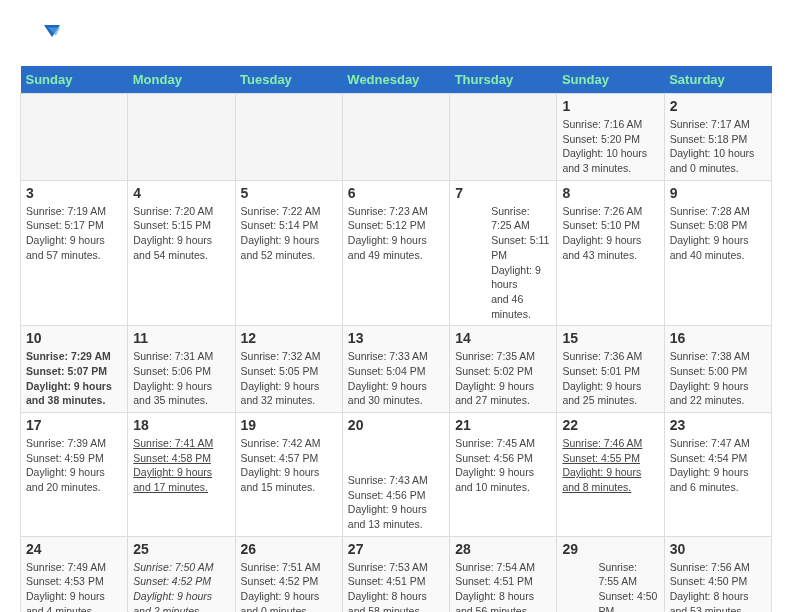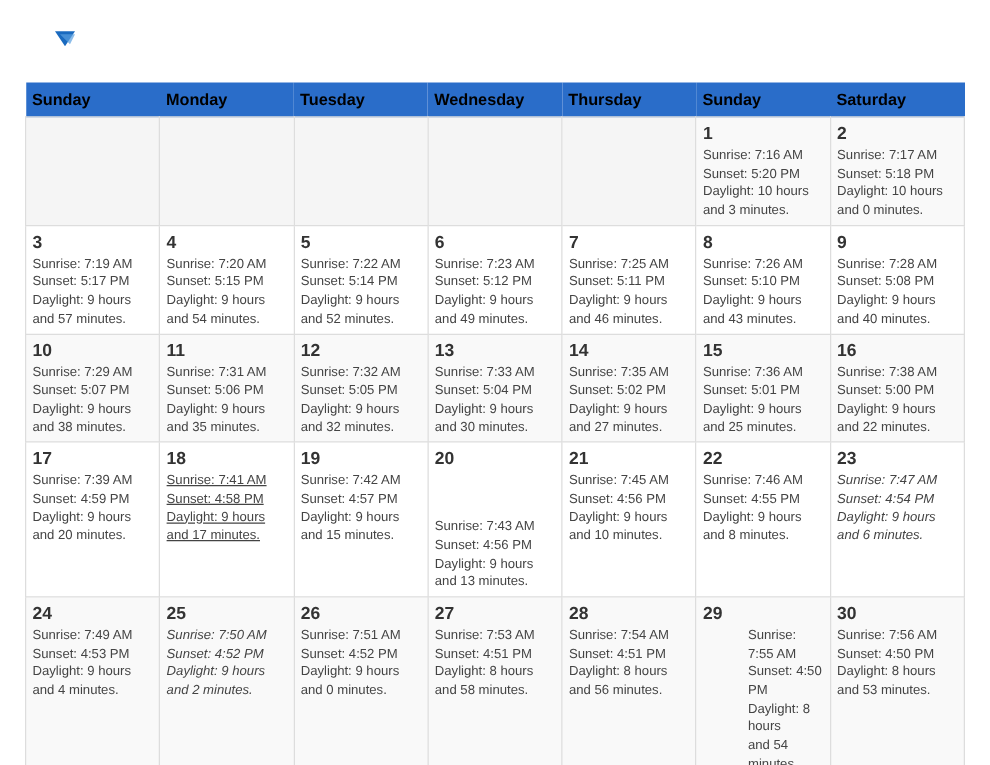--- a/index.html
+++ b/index.html
@@ -42,21 +42,21 @@
       font-size: 16px;
       color: #555;
     }
     table {
       width: 100%;
       border-collapse: collapse;
       font-size: 11px;
     }
     thead tr th {
       background-color: #2a6dc9;
-      color: #000000;
+      color: #86efac;
       text-align: left;
       padding: 6px 5px;
       font-size: 13px;
       font-weight: bold;
     }
     tbody tr td {
       border: 1px solid #ddd;
       vertical-align: top;
       padding: 4px 5px;
       height: 85px;
@@ -161,21 +161,21 @@
         </td>
         <td>
           <span class="day-number">6</span>
           <div class="day-info" style="white-space: pre-line;">Sunrise: 7:23 AM
 Sunset: 5:12 PM
 Daylight: 9 hours
 and 49 minutes.</div>
         </td>
         <td>
           <span class="day-number">7</span>
-          <div class="day-info" style="white-space: pre-line;">Sunrise: 7:25 AM
+          <div class="day-info" style="white-space: pre-line; margin-left: 36px;">Sunrise: 7:25 AM
 Sunset: 5:11 PM
 Daylight: 9 hours
 and 46 minutes.</div>
         </td>
         <td>
           <span class="day-number">8</span>
           <div class="day-info" style="white-space: pre-line;">Sunrise: 7:26 AM
 Sunset: 5:10 PM
 Daylight: 9 hours
 and 43 minutes.</div>
@@ -184,21 +184,21 @@
           <span class="day-number">9</span>
           <div class="day-info" style="white-space: pre-line;">Sunrise: 7:28 AM
 Sunset: 5:08 PM
 Daylight: 9 hours
 and 40 minutes.</div>
         </td>
       </tr>
       <tr>
         <td>
           <span class="day-number">10</span>
-          <div class="day-info" style="white-space: pre-line;">Sunrise: 7:29 AM
+          <div class="day-info" style="white-space: pre-line; font-weight: bold;">Sunrise: 7:29 AM
 Sunset: 5:07 PM
 Daylight: 9 hours
 and 38 minutes.</div>
         </td>
         <td>
           <span class="day-number">11</span>
           <div class="day-info" style="white-space: pre-line;">Sunrise: 7:31 AM
 Sunset: 5:06 PM
 Daylight: 9 hours
 and 35 minutes.</div>
@@ -270,28 +270,28 @@
         </td>
         <td>
           <span class="day-number">21</span>
           <div class="day-info" style="white-space: pre-line;">Sunrise: 7:45 AM
 Sunset: 4:56 PM
 Daylight: 9 hours
 and 10 minutes.</div>
         </td>
         <td>
           <span class="day-number">22</span>
-          <div class="day-info" style="white-space: pre-line;">Sunrise: 7:46 AM
+          <div class="day-info" style="white-space: pre-line; text-decoration: underline;">Sunrise: 7:46 AM
 Sunset: 4:55 PM
 Daylight: 9 hours
 and 8 minutes.</div>
         </td>
         <td>
           <span class="day-number">23</span>
-          <div class="day-info" style="white-space: pre-line; font-style: italic;">Sunrise: 7:47 AM
+          <div class="day-info" style="white-space: pre-line;">Sunrise: 7:47 AM
 Sunset: 4:54 PM
 Daylight: 9 hours
 and 6 minutes.</div>
         </td>
       </tr>
       <tr>
         <td>
           <span class="day-number">24</span>
           <div class="day-info" style="white-space: pre-line;">Sunrise: 7:49 AM
 Sunset: 4:53 PM

